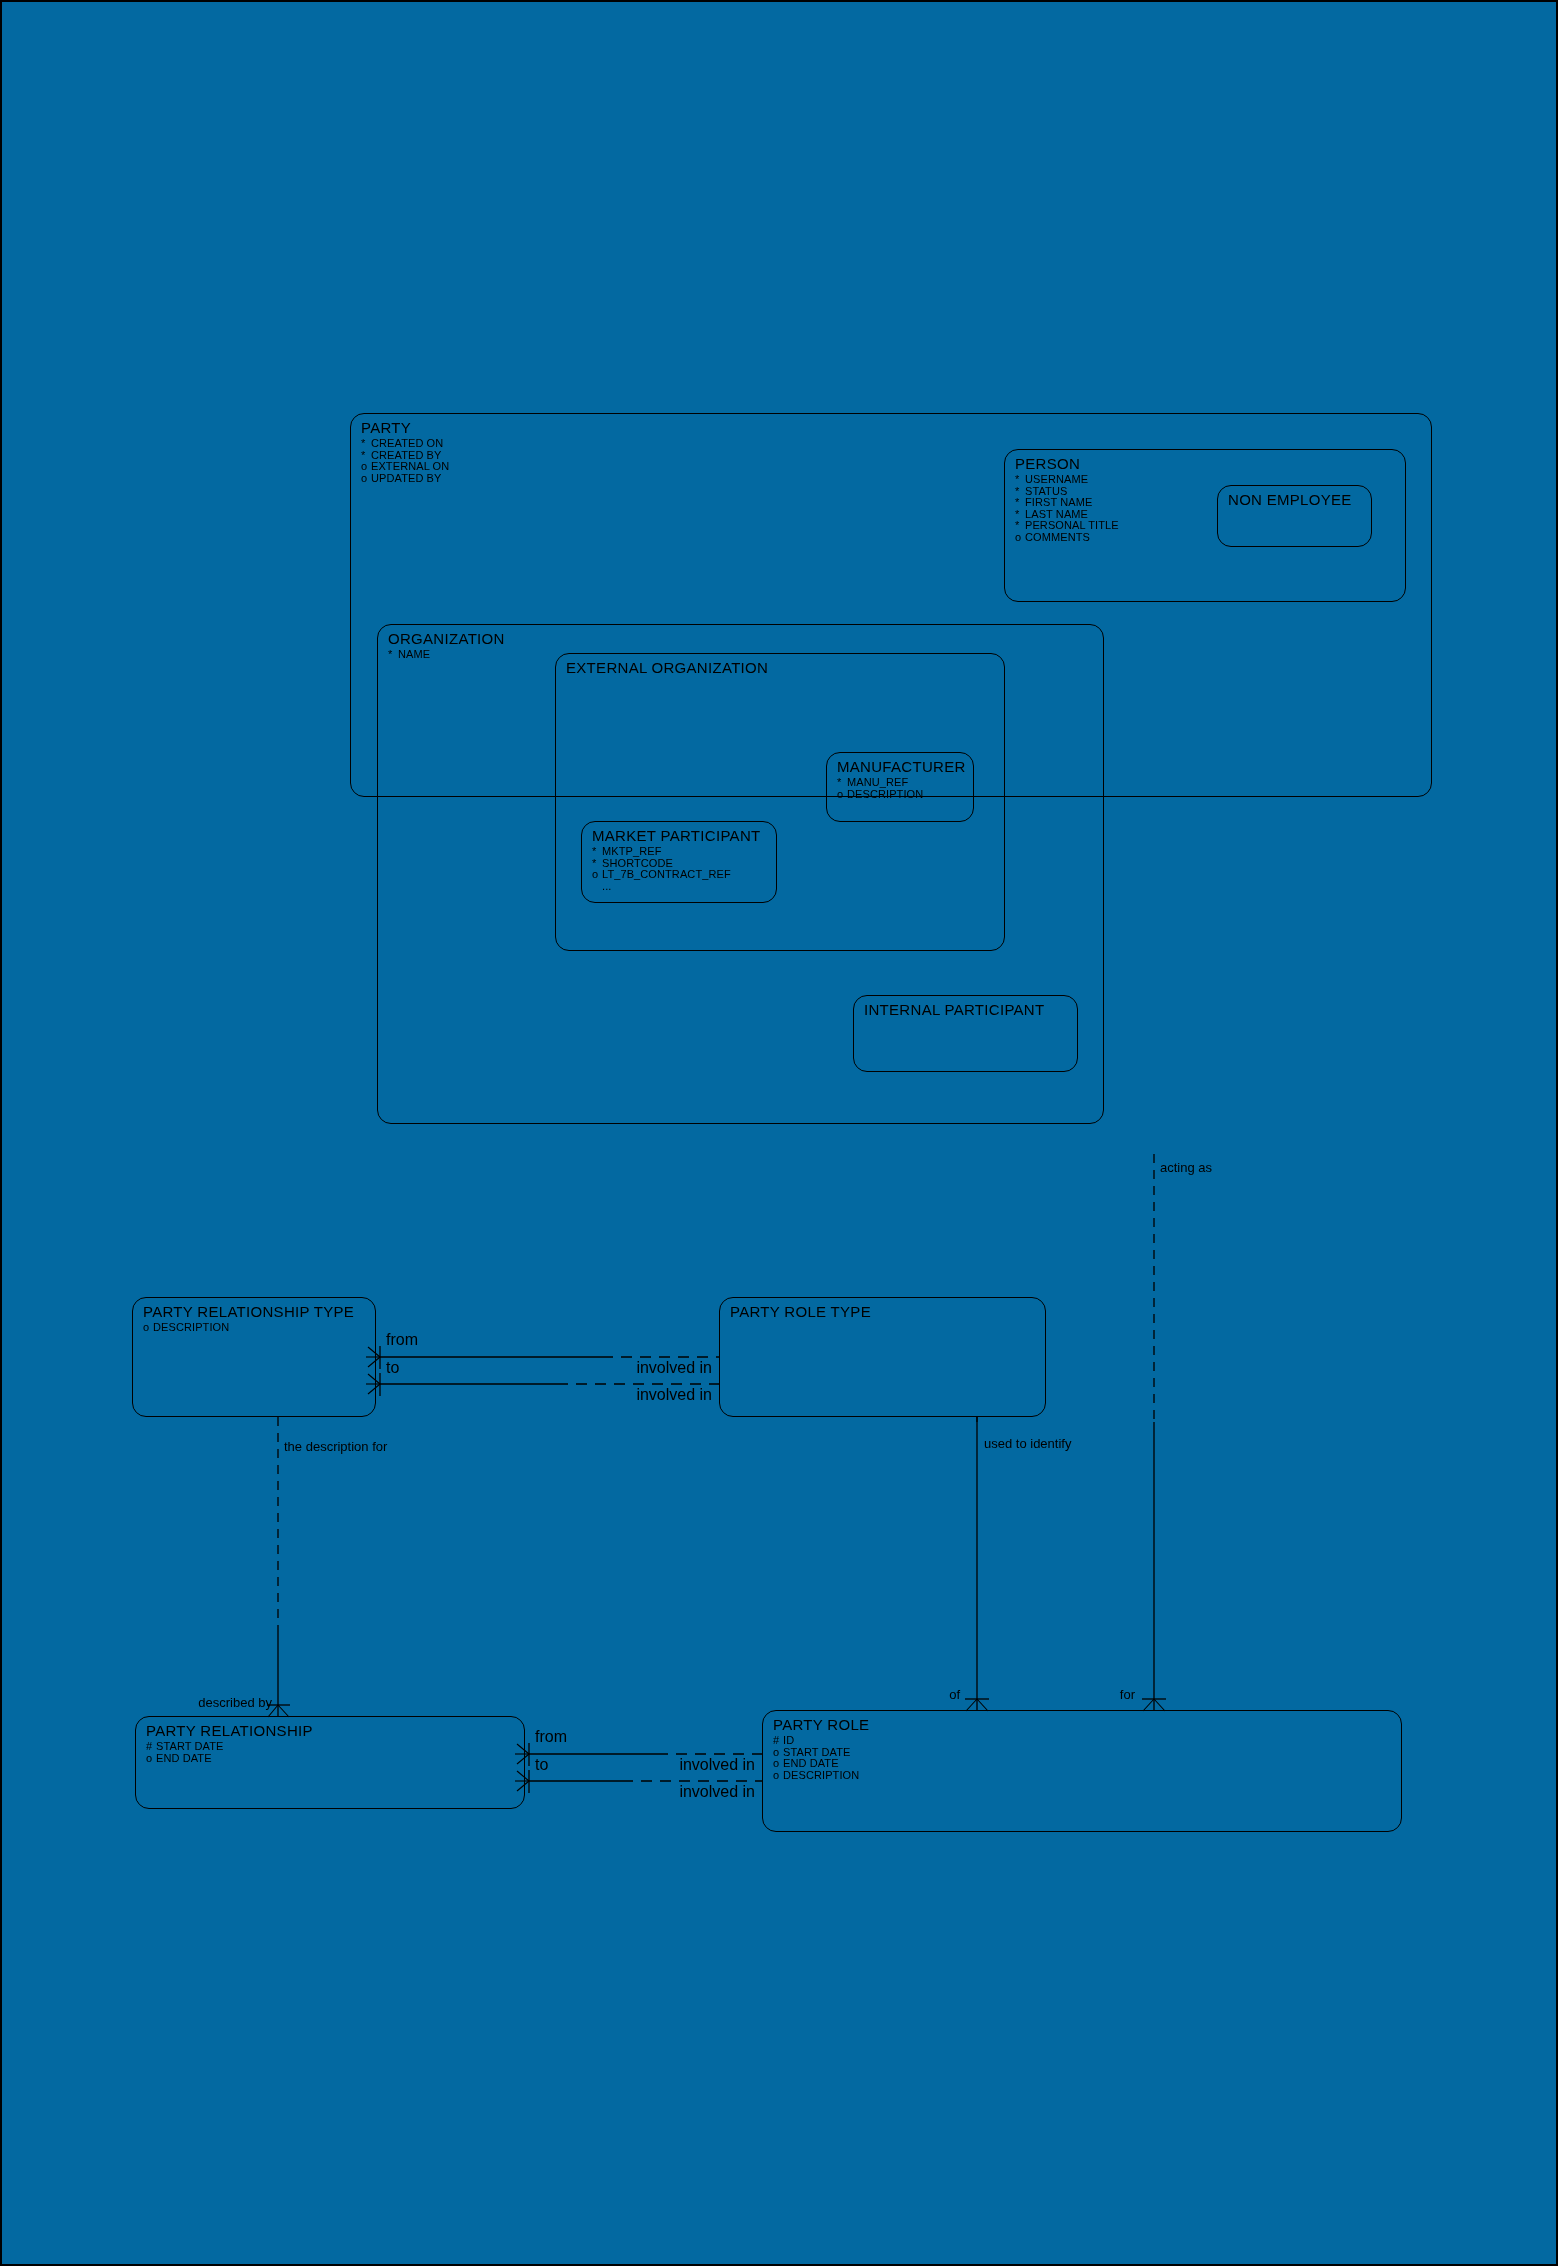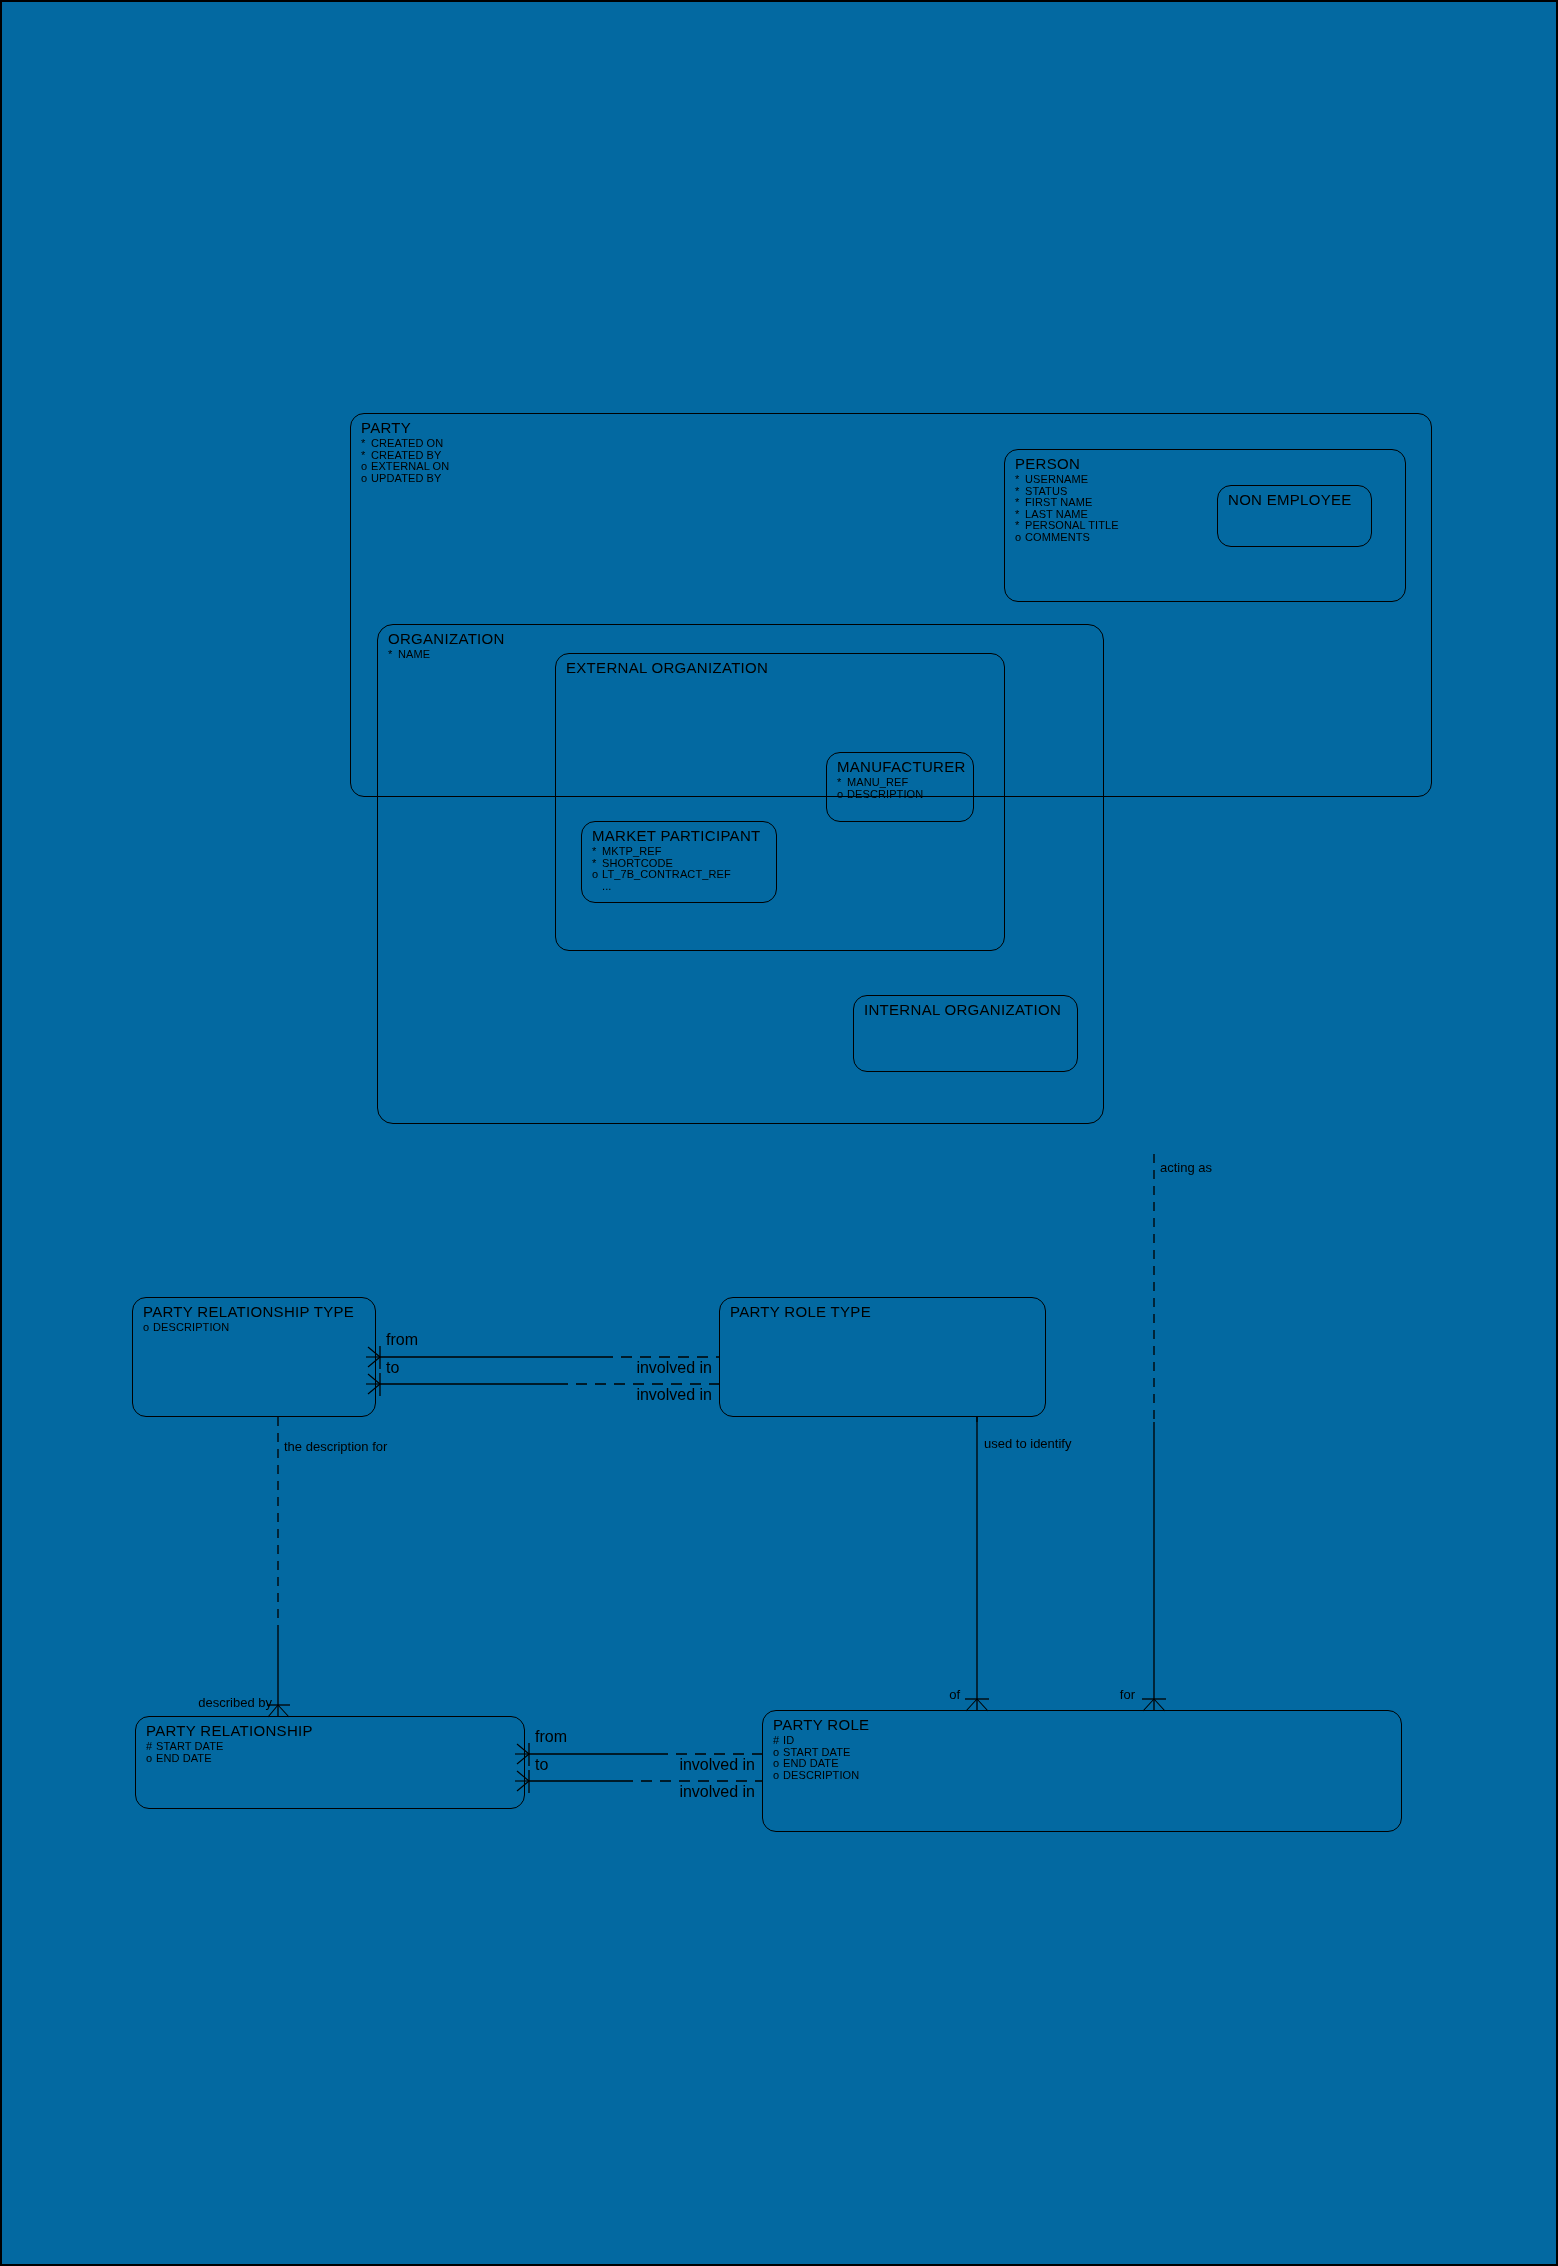--- a/index.html
+++ b/index.html
@@ -98,21 +98,21 @@
       <span class="attr"><span class="mark">*</span><span>LAST NAME</span></span>
       <span class="attr"><span class="mark">*</span><span>PERSONAL TITLE</span></span>
       <span class="attr"><span class="mark">o</span><span>COMMENTS</span></span>
     </div>
   </div>
 
   <div class="entity" style="left:1177px; top:483px; width:155px; height:62px;margin-left:38px;">
     <div class="ent-title">NON EMPLOYEE</div>
   </div>
 
-  <div class="entity" style="left:375px; top:622px; width:727px; height:500px;border-radius:16px;">
+  <div class="entity" style="left:375px; top:622px; width:727px; height:500px;">
     <div class="ent-title">ORGANIZATION</div>
     <div class="attrs">
       <span class="attr"><span class="mark">*</span><span>NAME</span></span>
     </div>
   </div>
 
   <div class="entity" style="left:553px; top:651px; width:450px; height:298px;">
     <div class="ent-title">EXTERNAL ORGANIZATION</div>
   </div>
 
@@ -128,21 +128,21 @@
     <div class="ent-title">MARKET PARTICIPANT</div>
     <div class="attrs">
       <span class="attr"><span class="mark">*</span><span>MKTP_REF</span></span>
       <span class="attr"><span class="mark">*</span><span>SHORTCODE</span></span>
       <span class="attr"><span class="mark">o</span><span>LT_7B_CONTRACT_REF</span></span>
       <span class="attr"><span class="mark"></span><span>...</span></span>
     </div>
   </div>
 
   <div class="entity" style="left:851px; top:993px; width:225px; height:77px;">
-    <div class="ent-title">INTERNAL ORGANIZATION</div>
+    <div class="ent-title">INTERNAL PARTICIPANT</div>
   </div>
 
   <div class="entity" style="left:130px; top:1295px; width:244px; height:120px;">
     <div class="ent-title">PARTY RELATIONSHIP TYPE</div>
     <div class="attrs">
       <span class="attr"><span class="mark">o</span><span>DESCRIPTION</span></span>
     </div>
   </div>
 
   <div class="entity" style="left:717px; top:1295px; width:327px; height:120px;">

